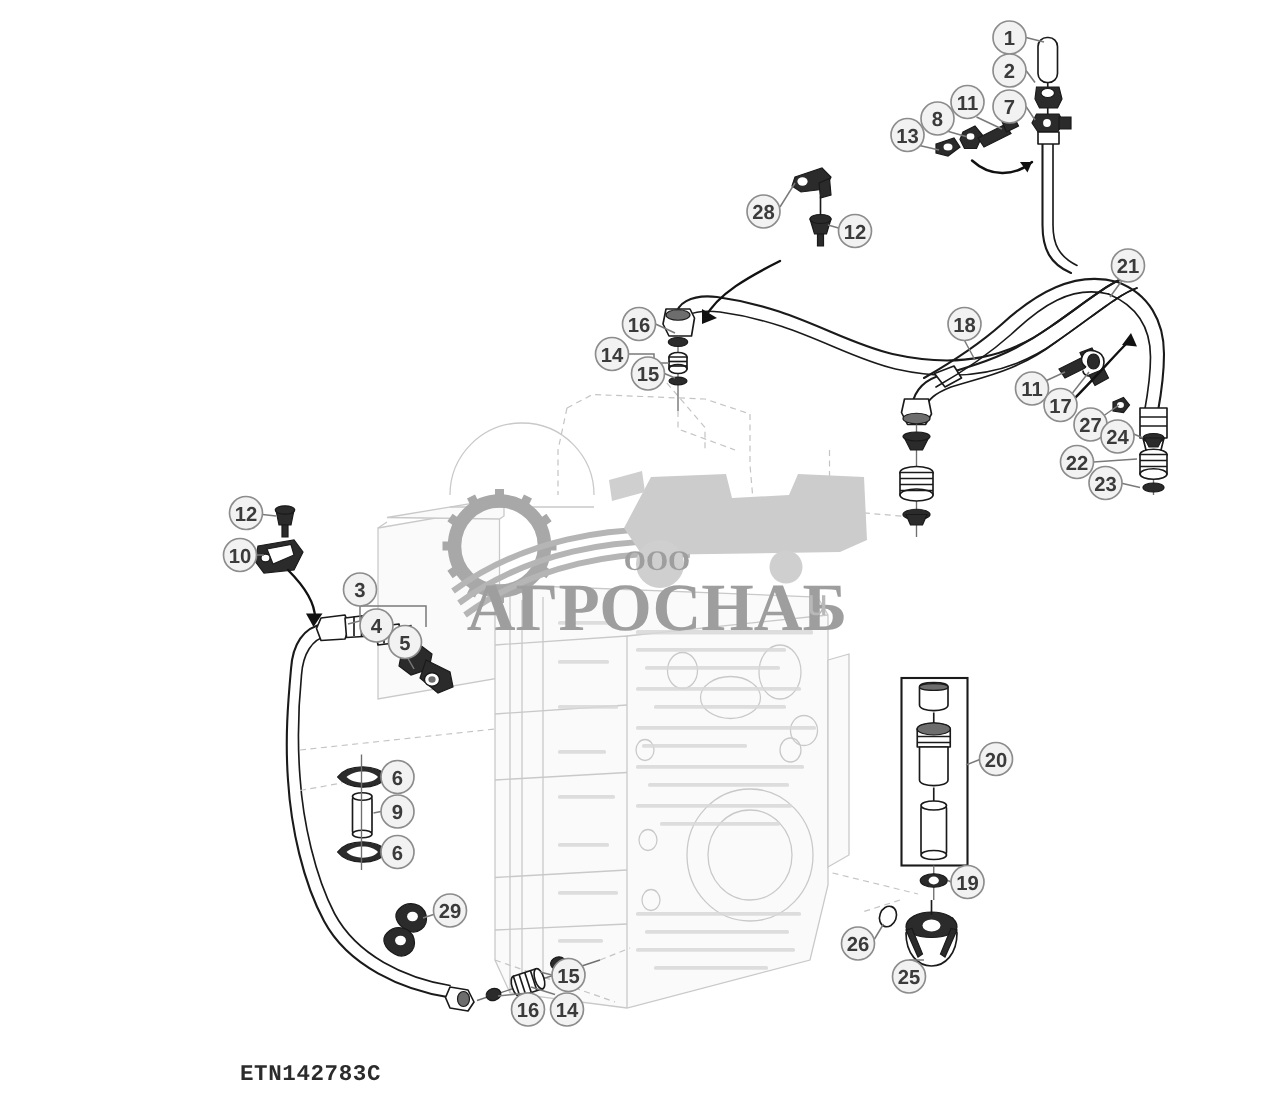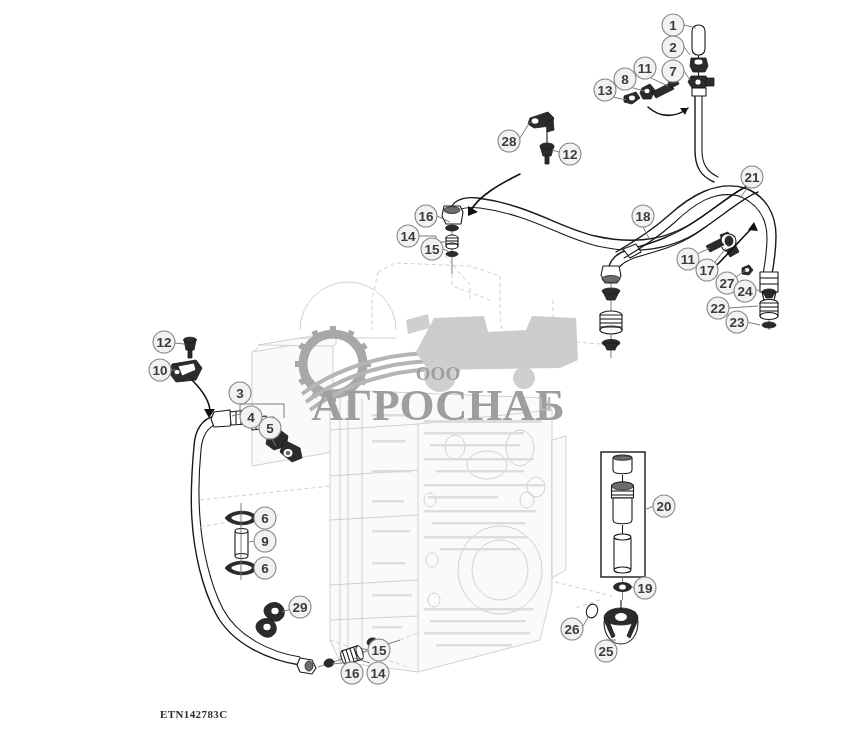--- a/index.html
+++ b/index.html
@@ -104,22 +104,22 @@
   }
   .assembly-line {
     stroke: #6f6f6f;
     stroke-width: 0.9;
     fill: none;
   }
   #part-number {
     position: absolute;
     left: 160px;
     top: 708px;
-    font-family: Liberation Serif, serif;
-    font-size: 11px;
+    font-family: Liberation Mono, monospace;
+    font-size: 15px;
     font-weight: bold;
     letter-spacing: 0.4px;
     color: #2b2b2b;
     white-space: nowrap;
   }
   
   #watermark {
     position: absolute;
     left: 288px;
     top: 312px;

